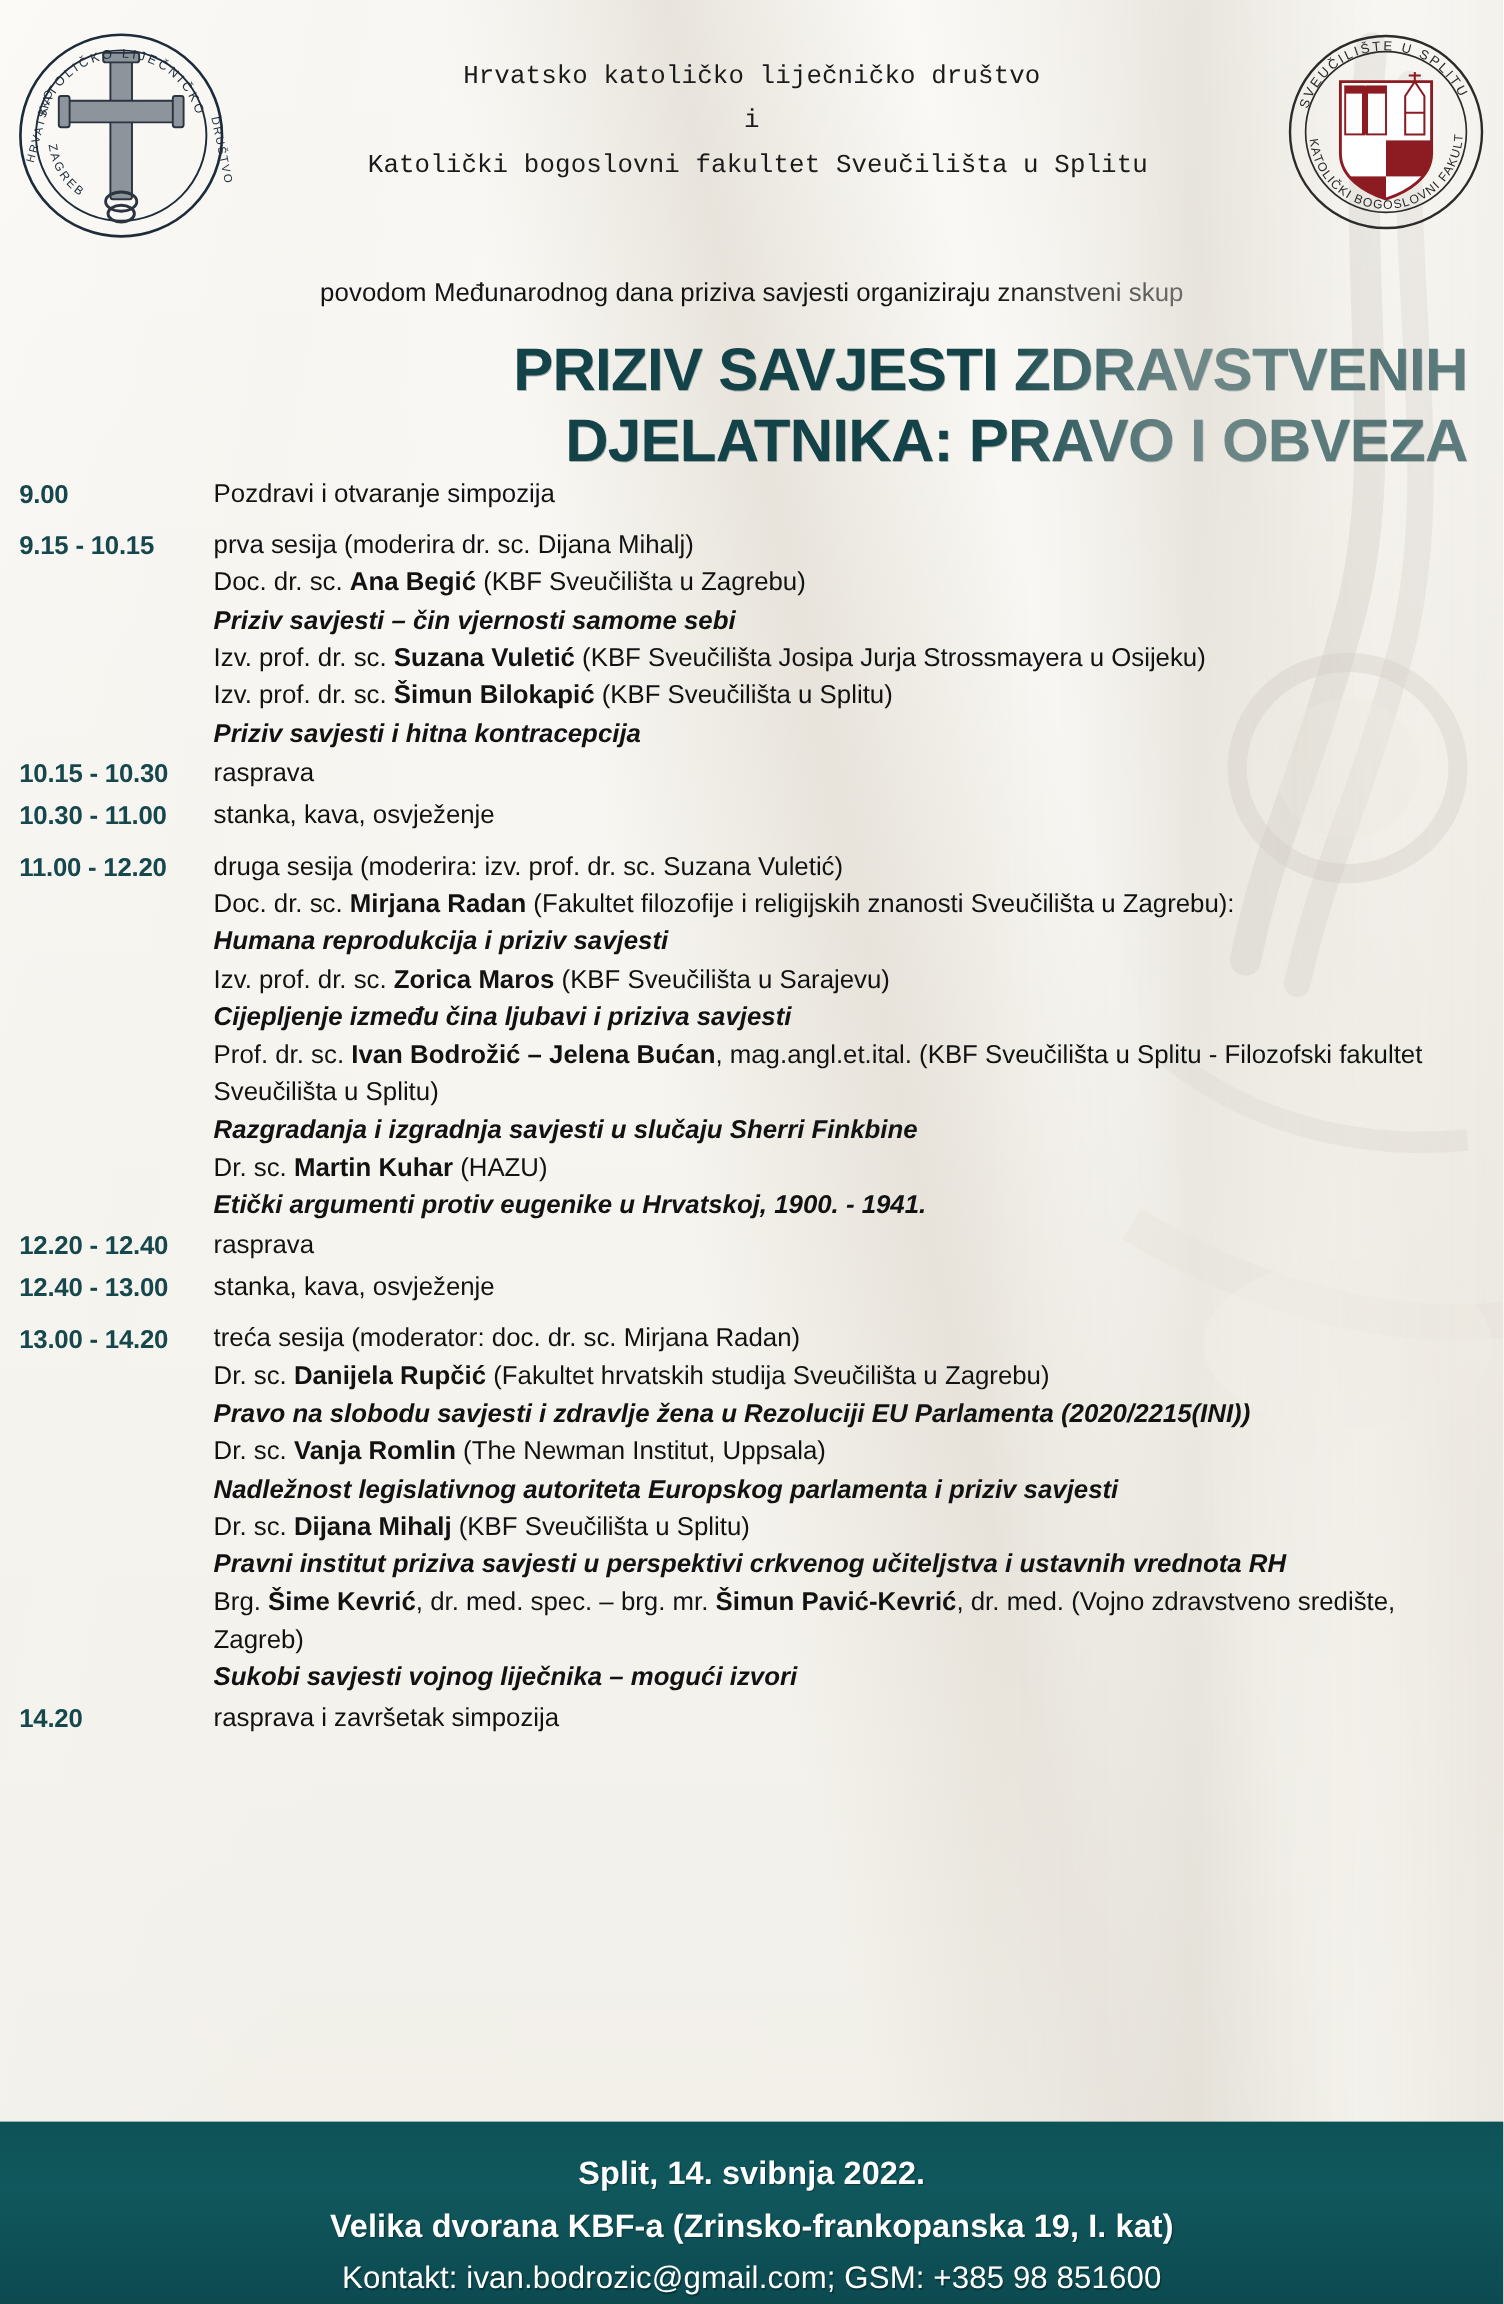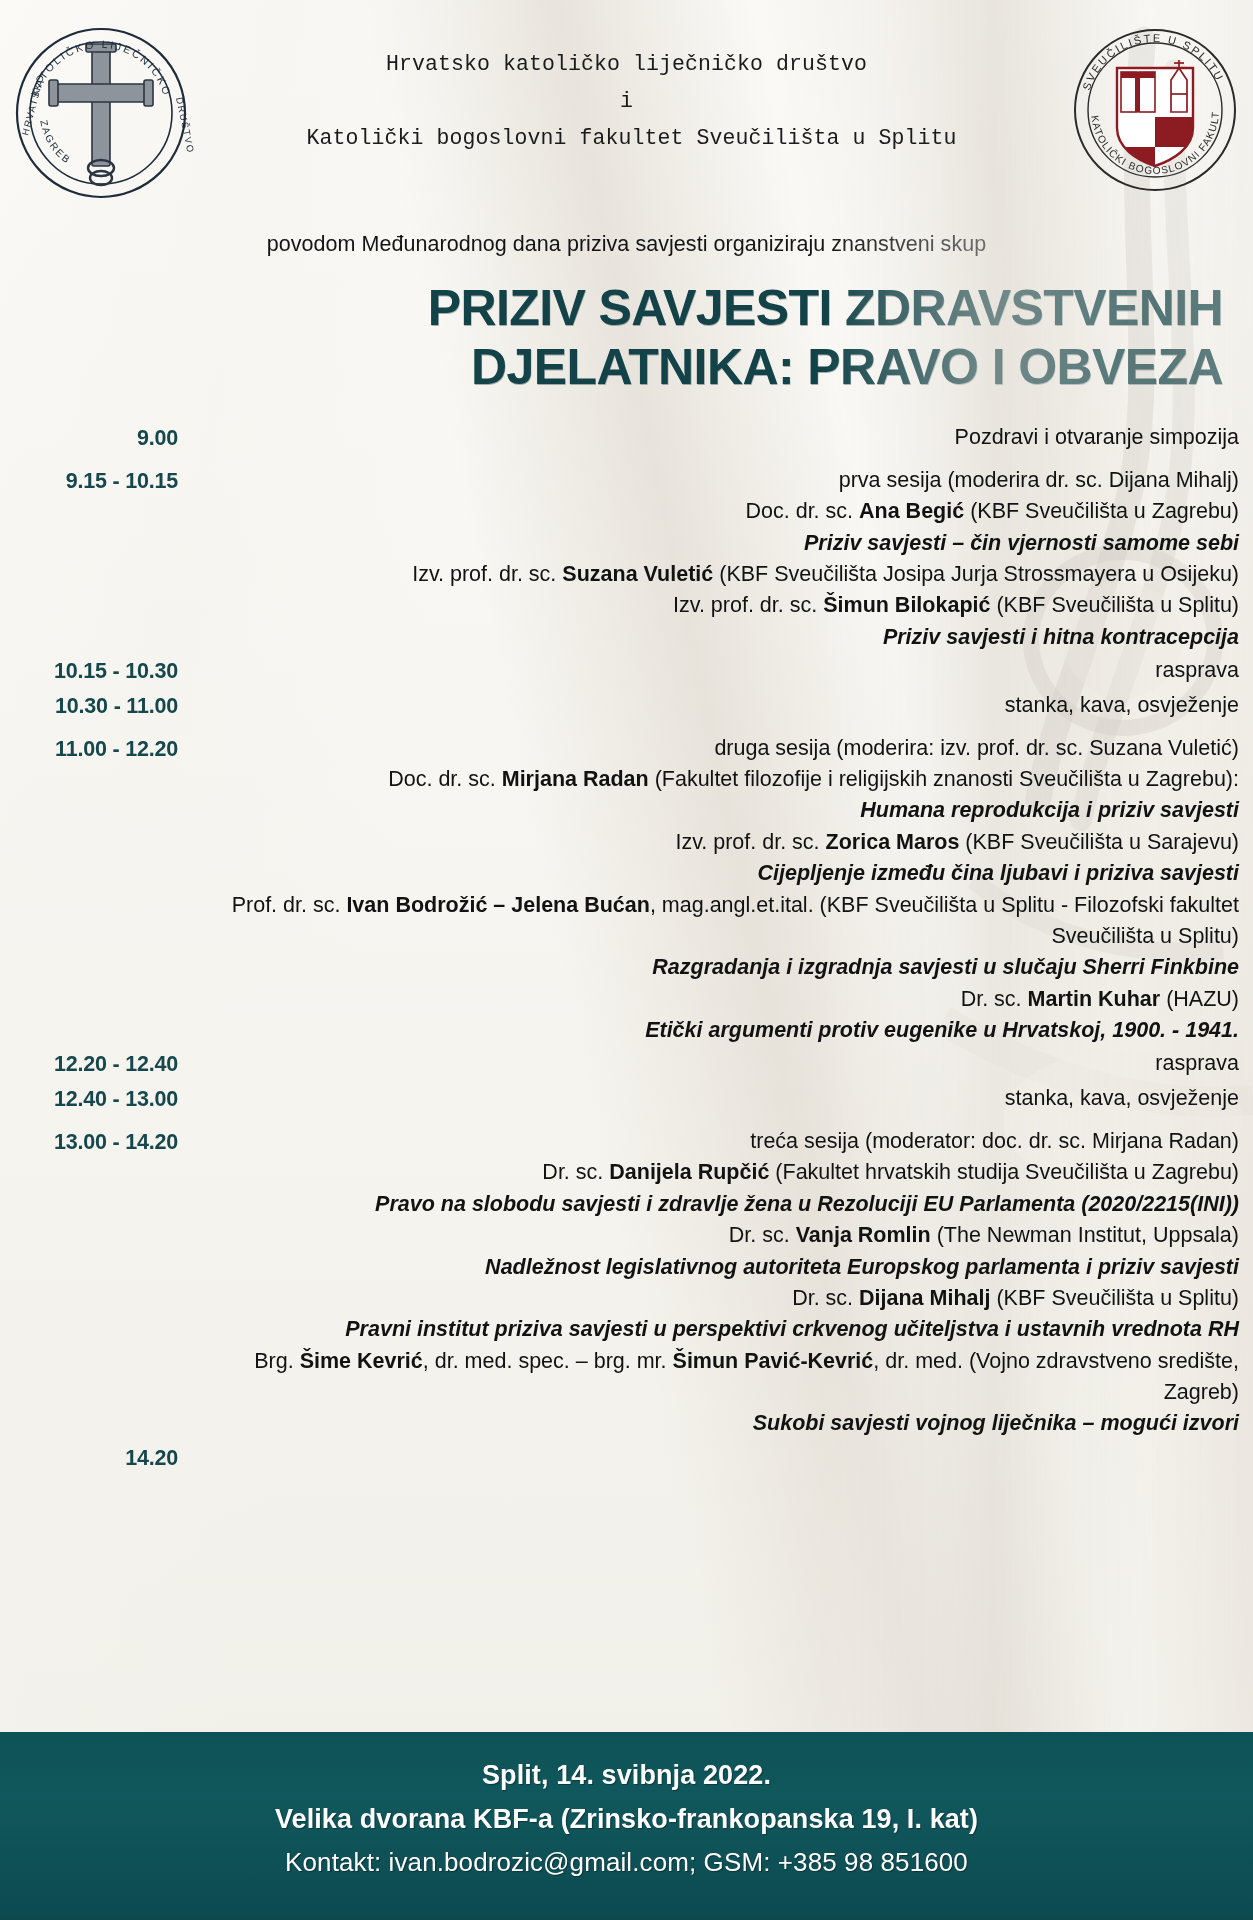--- a/index.html
+++ b/index.html
@@ -88,25 +88,23 @@
     font-weight: bold;
     font-size: 50px;
     line-height: 1.17;
     letter-spacing: -0.6px;
     margin: 22px 30px 0 30px;
     text-shadow: 0.6px 0.6px 0 rgba(12,45,48,0.35);
   }
   .title .tl { display: block; }
 
   .program {
-    margin-top: 26px;
     padding: 0 14px 0 16px;
     position: relative;
     z-index: 3;
-    text-align: right;
   }
 
   .row {
     display: flex;
     align-items: flex-start;
     margin-bottom: 2px;
   }
   .row.gap-top { margin-top: 10px; }
 
   .time {
@@ -134,21 +132,21 @@
     font-weight: bold;
     line-height: 1.46;
   }
   .name { font-weight: bold; }
 
   .footer {
     position: absolute;
     left: 0;
     right: 0;
     bottom: 0;
-    height: 188px;
+    height: 152px;
     background: linear-gradient(180deg, #0d5257 0%, #10585d 35%, #0c4a50 100%);
     color: #ffffff;
     text-align: center;
     padding-top: 22px;
     box-sizing: border-box;
   }
   .footer-line {
     font-weight: bold;
     font-size: 27px;
     line-height: 1.62;
@@ -338,20 +336,23 @@
           <div class="talk-line"><span>Dr. sc. </span><span class="name">Vanja Romlin</span><span> (The Newman Institut, Uppsala)</span></div>
           <div class="talk-title">Nadležnost legislativnog autoriteta Europskog parlamenta i priziv savjesti</div>
           <div class="talk-line"><span>Dr. sc. </span><span class="name">Dijana Mihalj</span><span> (KBF Sveučilišta u Splitu)</span></div>
           <div class="talk-title">Pravni institut priziva savjesti u perspektivi crkvenog učiteljstva i ustavnih vrednota RH</div>
           <div class="talk-line"><span>Brg. </span><span class="name">Šime Kevrić</span><span>, dr. med. spec. – brg. mr. </span><span class="name">Šimun Pavić-Kevrić</span><span>,  dr. med. (Vojno zdravstveno središte, Zagreb)</span></div>
           <div class="talk-title">Sukobi savjesti vojnog liječnika – mogući izvori</div>
         </div>
       </div>
       <div class="row">
         <div class="time">14.20</div>
+        <div class="body-col">
+          <div class="talk-line"><span class="lbl-bold">rasprava i završetak simpozija</span></div>
+        </div>
       </div>
     </div>
 
   <div class="footer">
     <div class="footer-line">Split, 14. svibnja 2022.</div>
     <div class="footer-line">Velika dvorana KBF-a (Zrinsko-frankopanska 19, I. kat)</div>
     <div class="footer-line contact">Kontakt: ivan.bodrozic@gmail.com; GSM: +385 98 851600</div>
   </div>
 
 </div>

